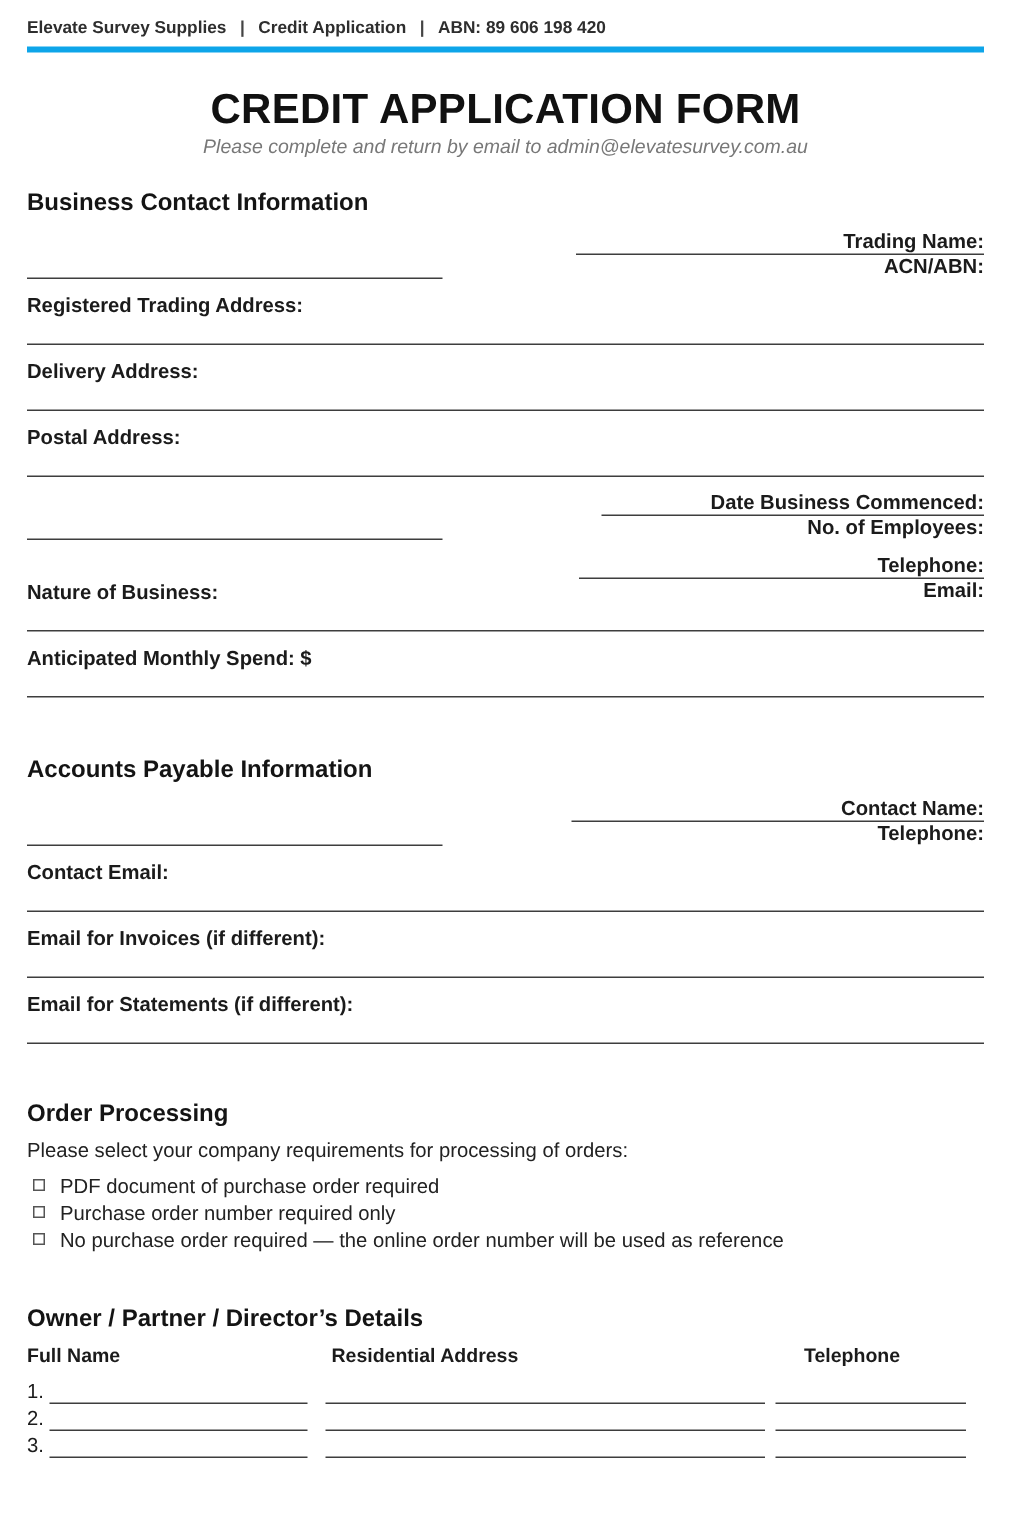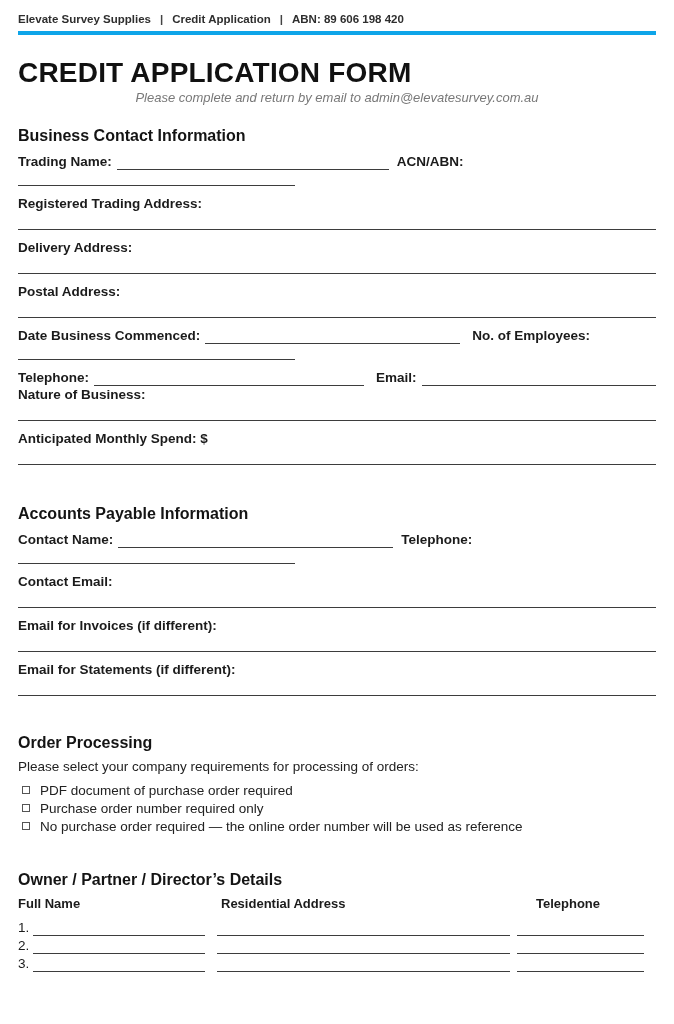--- a/index.html
+++ b/index.html
@@ -15,21 +15,21 @@
   .doc-header {
     display: flex; align-items: baseline;
     font-size: 11.5px; font-weight: bold; color: #2e2e2e;
     line-height: 14px; padding-bottom: 5px;
     border-bottom: 4px solid #0ea5e9;
   }
   .doc-header .sep { margin: 0 9px; color: #444; }
 
   
   .title {
-    margin-top: 23px; text-align: left;
+    margin-top: 23px; text-align: center;
     font-size: 28px; font-weight: bold; line-height: 30px;
     color: #111; letter-spacing: 0.2px;
   }
   .subtitle {
     margin-top: 2px; text-align: center;
     font-size: 13px; line-height: 15px;
     font-style: italic; color: #787878;
   }
 
   
@@ -38,21 +38,21 @@
   }
   .mt-first { margin-top: 22px; }
   .mt-sec2  { margin-top: 40px; }
   .mt-sec3  { margin-top: 38px; }
   .mt-sec4  { margin-top: 36px; }
 
   
   .f-row {
     display: flex; align-items: flex-end;
     margin-top: 9px; height: 17px;
-    font-size: 13.5px; font-weight: bold; white-space: nowrap;
+    font-size: 13.5px; font-weight: bold; white-space: nowrap; flex-direction: column;
   }
   .lbl { line-height: 16px; }
   .lbl-row { margin-top: 10px; font-size: 13.5px; font-weight: bold; line-height: 16px; }
   .fill { border-bottom: 1.4px solid #3d3d3d; height: 15px; }
   .w272 { width: 272px; margin-left: 5px; }
   .w255 { width: 255px; margin-left: 5px; }
   .w270 { width: 270px; margin-left: 5px; }
   .w275 { width: 275px; margin-left: 5px; }
   .grow { flex: 1 1 auto; margin-left: 5px; }
   .gap8  { margin-left: 8px; }

